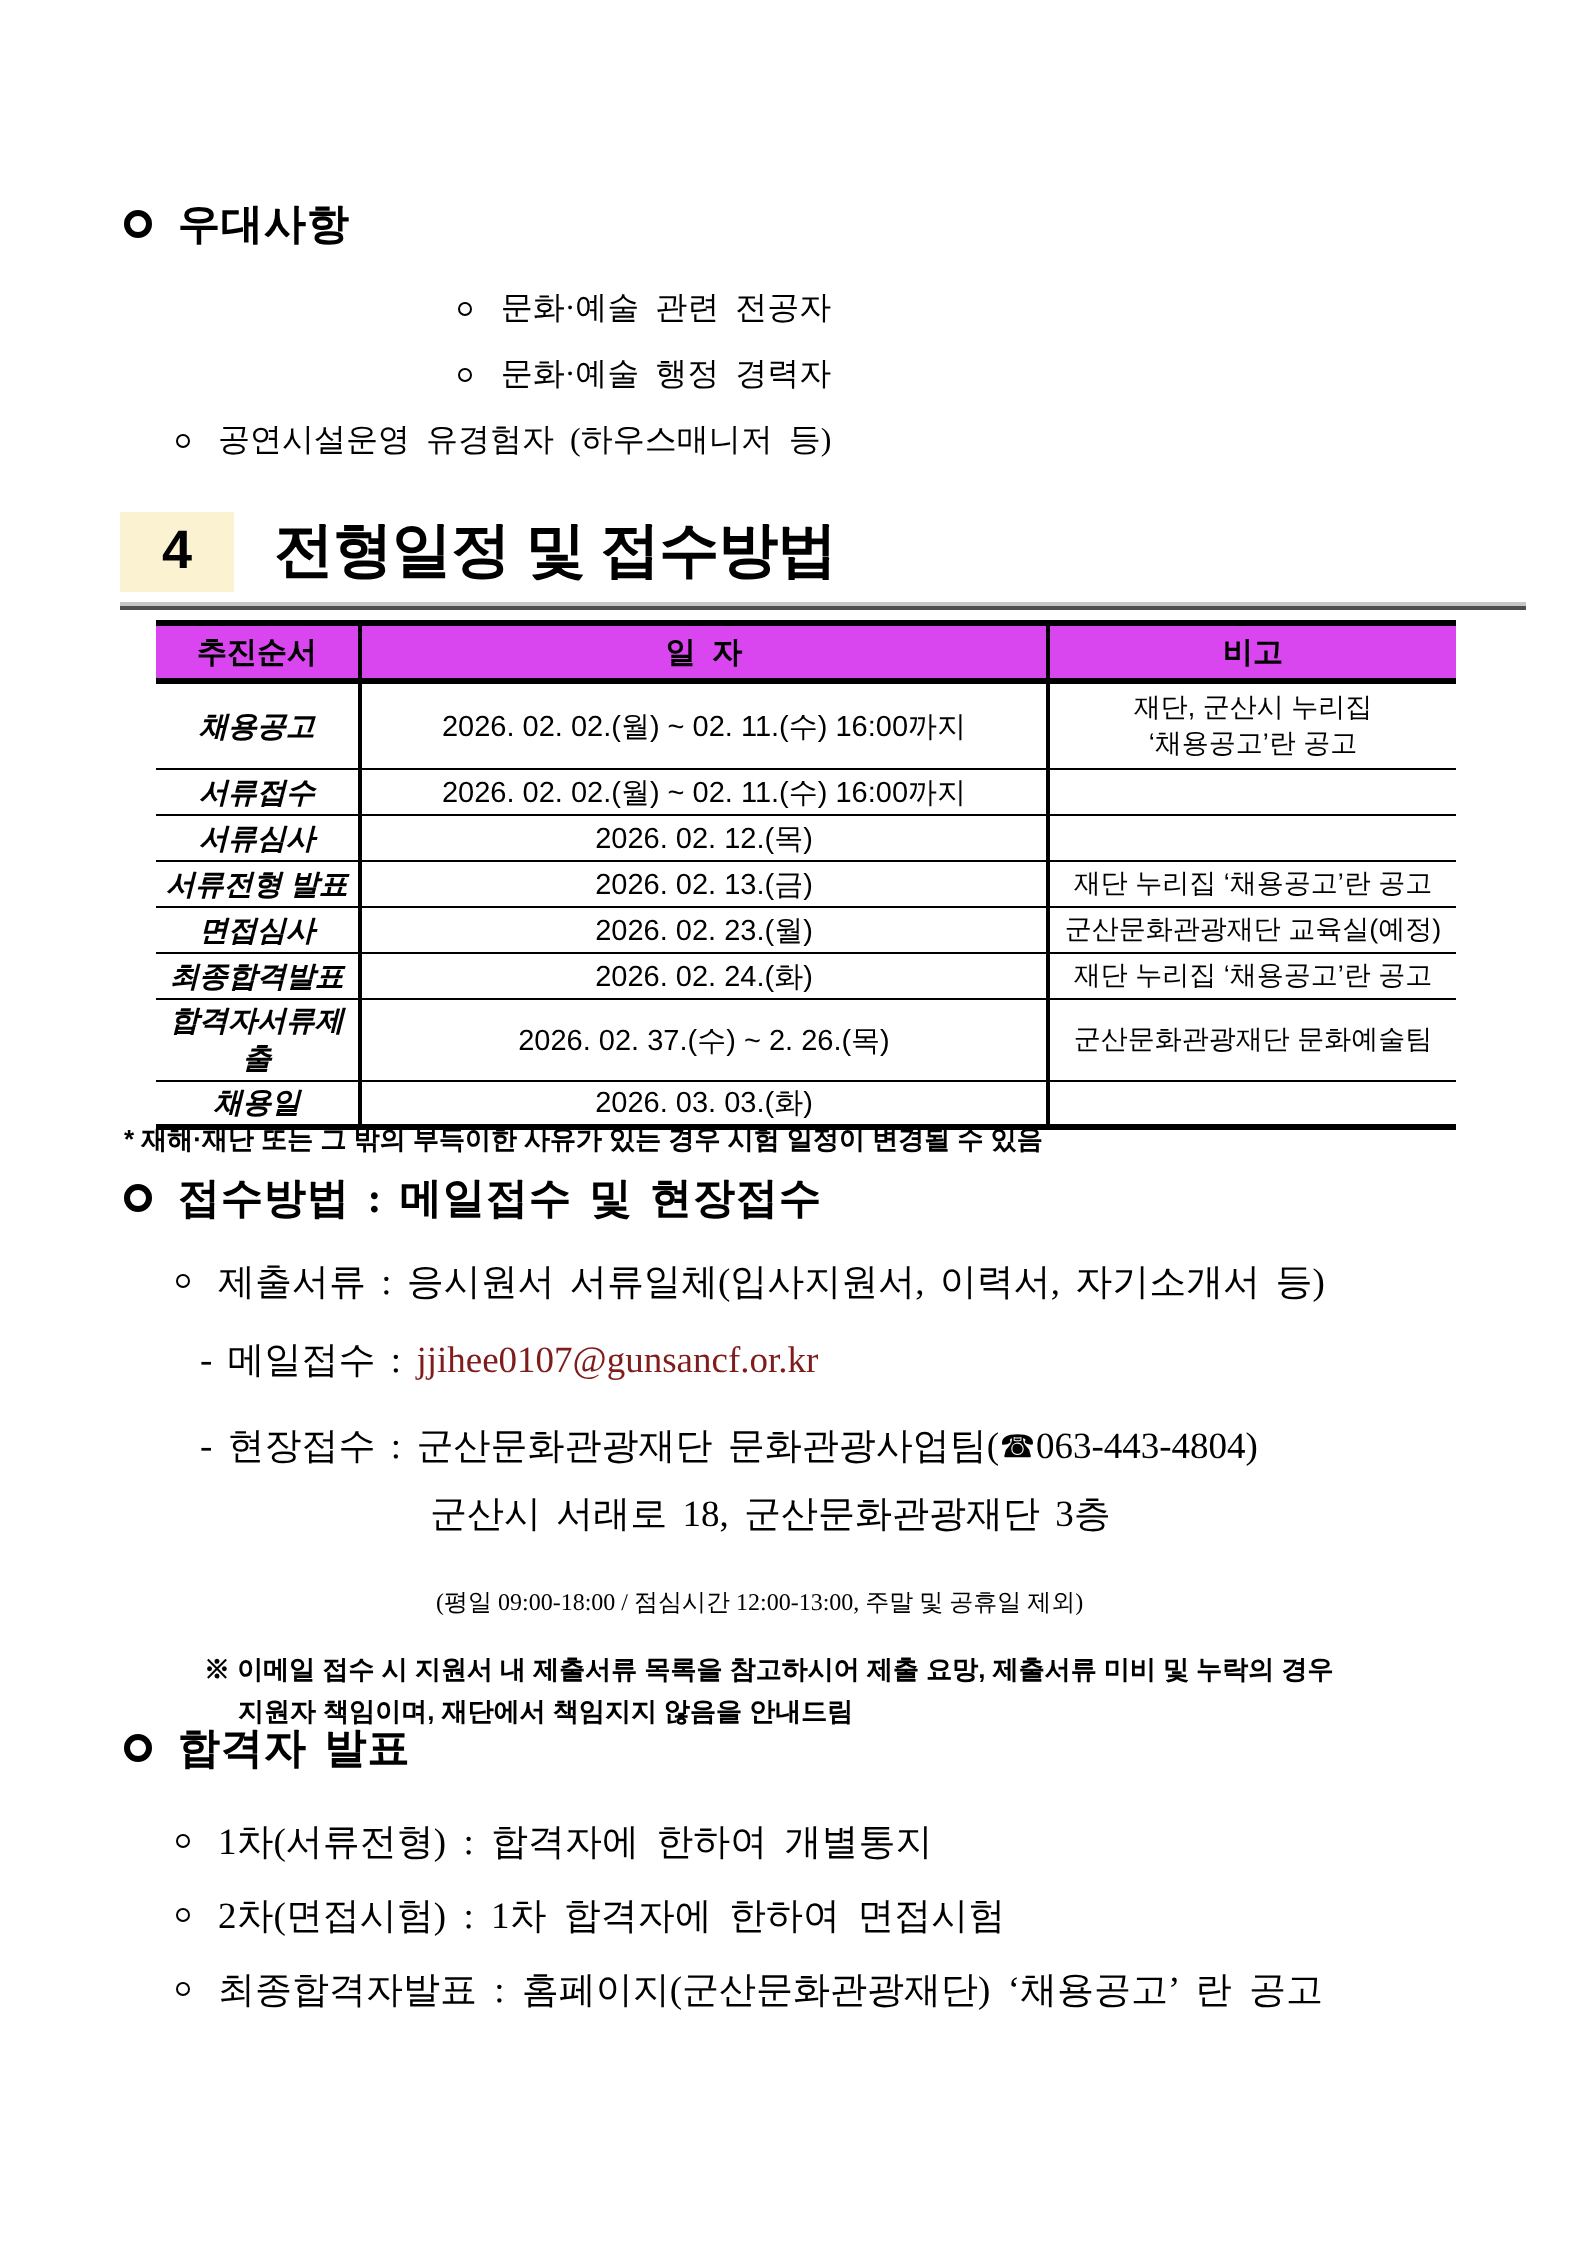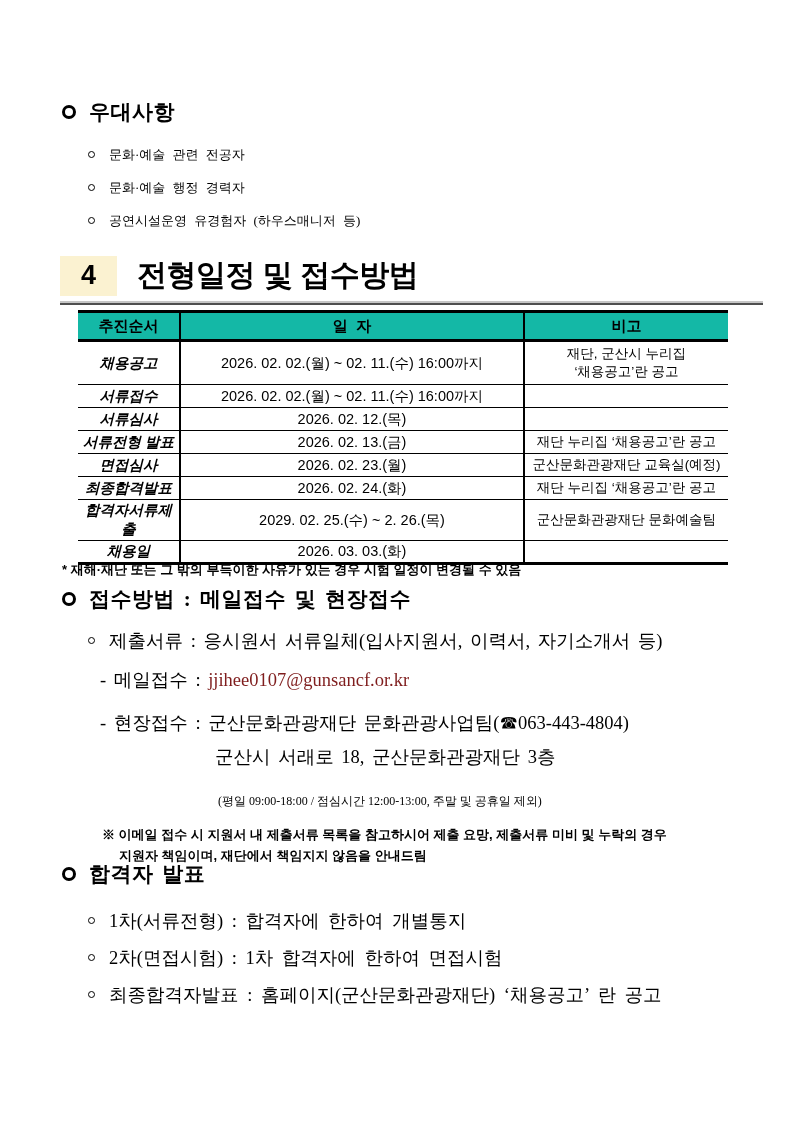--- a/index.html
+++ b/index.html
@@ -36,21 +36,21 @@
     display: flex; align-items: center; gap: 13px;
     font-weight: bold; font-size: 21px;
     letter-spacing: 0.5px; word-spacing: 3px;
   }
 
   
   .preferred { position: absolute; left: 62px; top: 98px; }
   .preferred .items { margin: 12px 0 0 26px; }
   .pref-item {
     display: flex; align-items: center; gap: 14px;
-    height: 33px; font-size: 13px; word-spacing: 4px;
+    height: 33px; font-size: 16px; word-spacing: 4px; justify-content: flex-end;
   }
 
   
   .section4 { position: absolute; left: 60px; top: 255px; width: 703px; }
   .s4-row { display: flex; align-items: center; }
   .s4-num {
     width: 57px; height: 40px;
     background: #fbf2d1;
     display: flex; align-items: center; justify-content: center;
     font-family: "Liberation Sans", sans-serif;
@@ -71,21 +71,21 @@
   
   .table-wrap { position: absolute; left: 78px; top: 310px; }
   table.schedule {
     border-collapse: collapse;
     width: 650px;
     font-family: "Liberation Sans", sans-serif;
     border-top: 3px solid #000;
     border-bottom: 3px solid #000;
   }
   table.schedule th {
-    background: #14b8a6;
+    background: #d946ef;
     height: 29px;
     font-size: 15px; font-weight: bold;
     border-bottom: 3px solid #000;
     text-align: center;
     white-space: pre-wrap;
   }
   table.schedule td {
     height: 23px;
     font-size: 14.5px;
     text-align: center;
@@ -207,21 +207,21 @@
           <td class="col-sep">2026. 02. 23.(월)</td>
           <td class="note">군산문화관광재단 교육실(예정)</td>
         </tr>
         <tr>
           <td class="step col-sep">최종합격발표</td>
           <td class="col-sep">2026. 02. 24.(화)</td>
           <td class="note">재단 누리집 ‘채용공고’란 공고</td>
         </tr>
         <tr>
           <td class="step col-sep">합격자서류제출</td>
-          <td class="col-sep">2029. 02. 25.(수) ~ 2. 26.(목)</td>
+          <td class="col-sep">2026. 02. 37.(수) ~ 2. 26.(목)</td>
           <td class="note">군산문화관광재단 문화예술팀</td>
         </tr>
         <tr>
           <td class="step col-sep">채용일</td>
           <td class="col-sep">2026. 03. 03.(화)</td>
           <td class="note"></td>
         </tr>
       </tbody>
     </table>
   </div>

